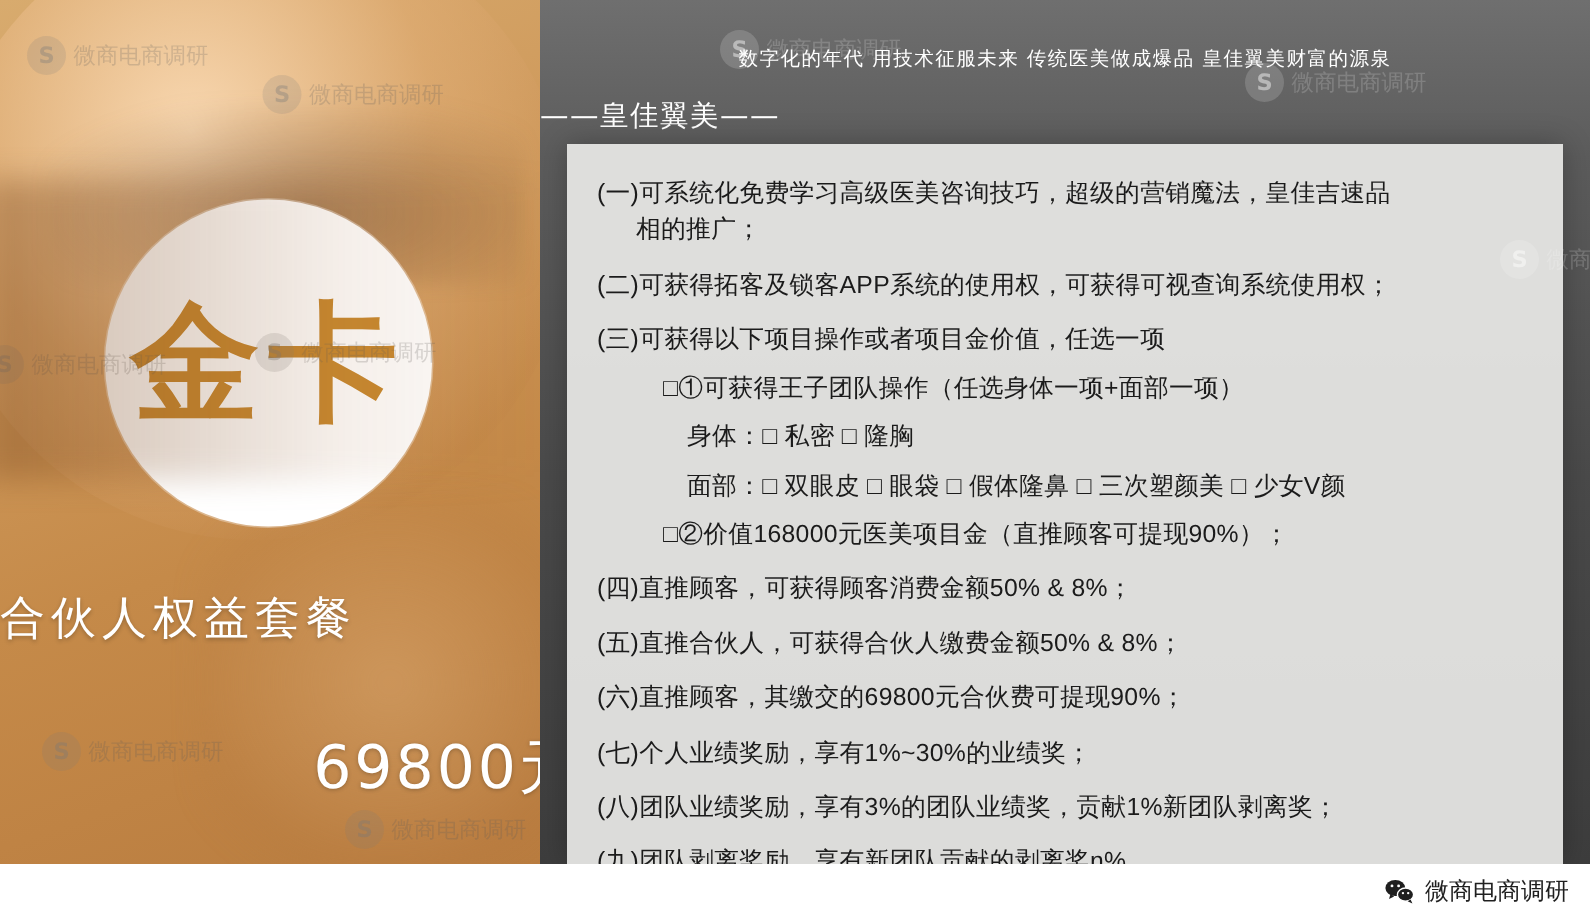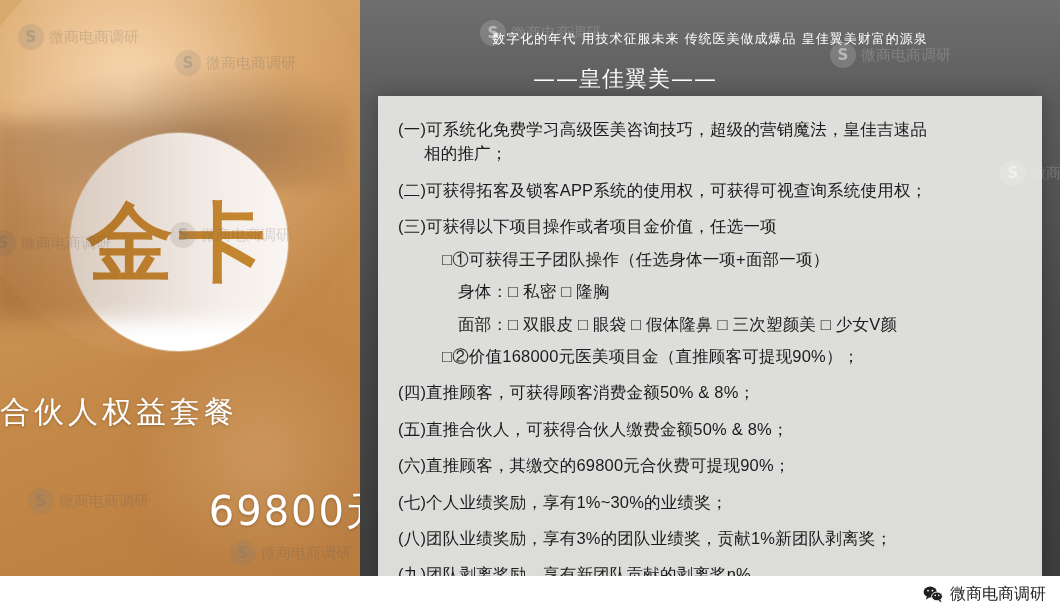--- a/index.html
+++ b/index.html
@@ -140,25 +140,25 @@
     color: #ffffff;
     font-size: 13px;
     letter-spacing: 1px;
     font-family: "DejaVu Sans", sans-serif;
   }
   .subline {
     position: absolute;
     left: 0;
     top: 64px;
     width: 570px;
-    text-align: center;
+    text-align: left;
     padding-right: 40px;
     box-sizing: border-box;
     color: #ffffff;
-    font-size: 22px;
+    font-size: 19px;
     letter-spacing: 1px;
     font-family: "DejaVu Sans", sans-serif;
   }
 
   
   .doc-card {
     position: absolute;
     left: 18px;
     top: 96px;
     width: 664px;

